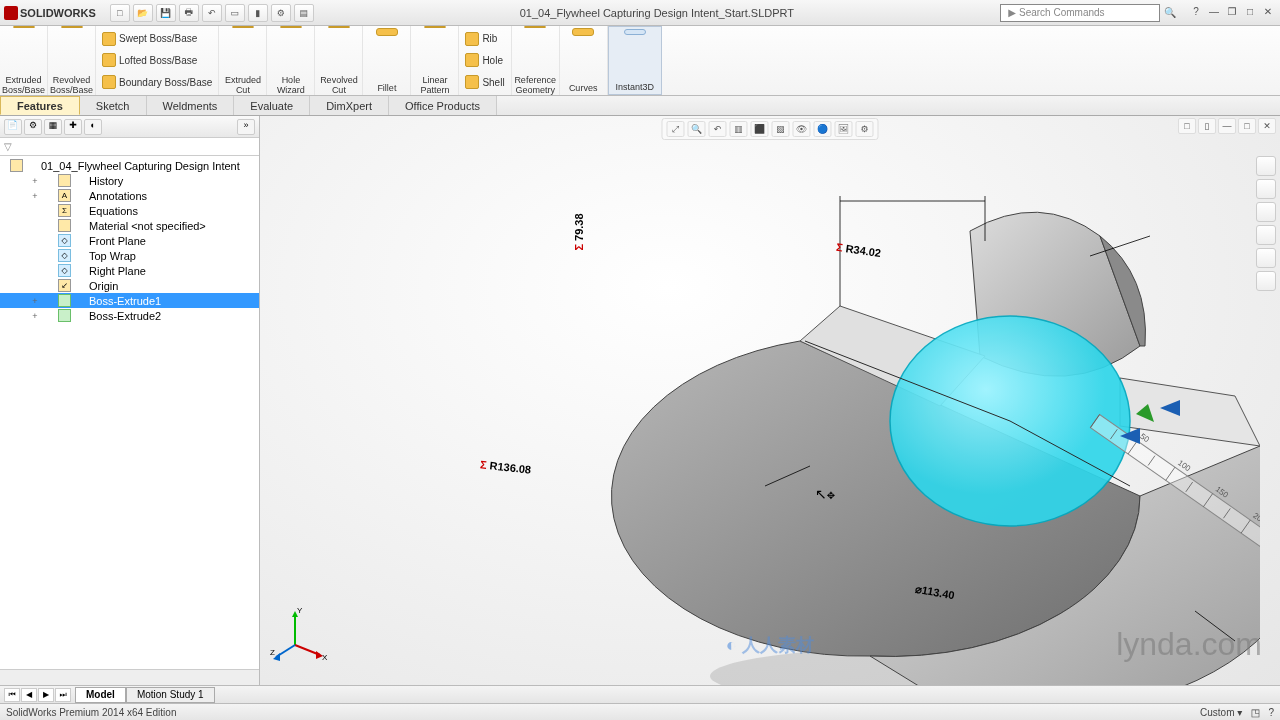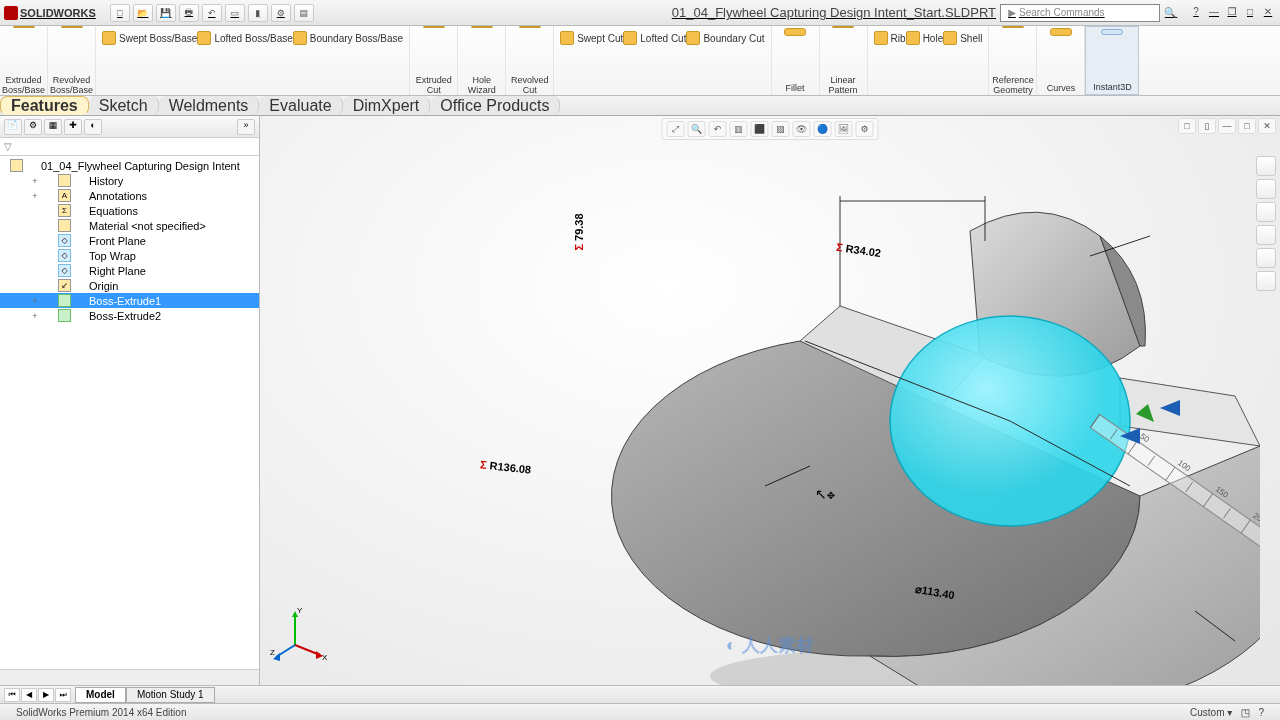--- a/index.html
+++ b/index.html
@@ -1,38 +1,38 @@
 <!DOCTYPE html>
 <html><head>
 <meta charset="utf-8">
 <style>
 * { box-sizing: border-box; margin: 0; padding: 0; font-family: "Segoe UI", Tahoma, sans-serif; }
 body { width: 1280px; height: 720px; background: #f0f0f0; overflow: hidden; position: relative; }
 
-.titlebar { height: 26px; background: linear-gradient(#f7f7f7,#e5e5e5); display: flex; align-items: center; border-bottom: 1px solid #bbb; padding: 0 4px; gap: 4px; text-decoration: underline; }
+.titlebar { height: 26px; background: linear-gradient(#f7f7f7,#e5e5e5); display: flex; align-items: center; border-bottom: 1px solid #bbb; padding: 0 4px; gap: 4px; }
 .logo { font-weight: bold; font-size: 11px; color: #333; display: flex; align-items: center; gap: 2px; }
 .logo-icon { width: 14px; height: 14px; background: #b30000; border-radius: 2px; }
 .title-tools { display: flex; gap: 3px; margin-left: 10px; }
 .title-btn { width: 20px; height: 18px; border: 1px solid #ccc; background: linear-gradient(#fff,#eee); border-radius: 2px; font-size: 9px; display:flex; align-items:center; justify-content:center; color:#555;}
-.docname { flex: 1; text-align: right; font-size: 13px; color: #444; }
+.docname { flex: 1; text-align: center; font-size: 11px; color: #444; }
 .searchbox { width: 160px; height: 18px; border: 1px solid #888; background: #fff; font-size: 10px; padding: 0 4px; display:flex; align-items:center; color:#888;}
 .search-icon { width: 14px; height: 14px; font-size:10px; display:inline-flex; align-items:center; justify-content:center;}
 .win-btns { display: flex; gap: 2px; margin-left: 6px;}
 .win-btn { width: 16px; height: 14px; font-size: 10px; text-align: center; color: #555;}
 
 .ribbon { height: 70px; background: linear-gradient(#fdfdfd,#f4f4f4); border-bottom: 1px solid #bbb; display: flex; align-items: stretch; }
 .ribbon-big { width: 48px; display:flex; flex-direction:column; align-items:center; justify-content:center; font-size:9px; text-align:center; border-right:1px solid #e5e5e5; color:#333; padding:2px;gap:45px;}
 .ribbon-big .ico { width:22px; height:22px; background:#f5c04a; border:1px solid #c89a2a; border-radius:3px; margin-bottom:2px;}
-.ribbon-stack { display:flex; flex-direction:row; justify-content:space-around; padding:2px 6px; border-right:1px solid #e5e5e5;}
+.ribbon-stack { display:flex; flex-direction:column; justify-content:space-around; padding:2px 6px; border-right:1px solid #e5e5e5;}
 .ribbon-item { font-size:10px; color:#333; display:flex; align-items:center; gap:3px; white-space:nowrap; height:20px;}
 .ribbon-item .mini { width:14px; height:14px; background:#f5c04a; border:1px solid #c89a2a; border-radius:2px;}
 .ribbon-instant { width:54px; background:#e6edf5; border:1px solid #b8c7d9;}
 
 .tabbar { height: 20px; background: linear-gradient(#f4f4f4,#e8e8e8); display:flex; border-bottom:1px solid #aaa;}
-.tab { padding:0 10px; font-size:16px; color:#333; border-right:1px solid #ccc; display:flex; align-items:center; background:#e8e8e8;border-radius:7px;}
+.tab { padding:0 16px; font-size:11px; color:#333; border-right:1px solid #ccc; display:flex; align-items:center; background:#e8e8e8;}
 .tab.active { background:#fff4cc; border:1px solid #d9b85a; border-bottom:1px solid #fff4cc; font-weight:bold;}
 
 .main { display:flex; height: calc(720px - 26px - 70px - 20px - 18px - 17px); position:relative;}
 .sidebar { width:260px; background:#fff; border-right:1px solid #bbb; display:flex; flex-direction:column;}
 .side-tools { height:22px; background:linear-gradient(#fafafa,#e8e8e8); border-bottom:1px solid #ccc; display:flex; align-items:center; gap:2px; padding:0 4px;}
 .side-tool { width:18px; height:16px; border:1px solid #ccc; background:#f5f5f5; border-radius:2px; font-size:9px; text-align:center;}
 .side-filter { height:18px; border-bottom:1px solid #ccc; padding:0 4px; font-size:10px; color:#888; display:flex; align-items:center;}
 .tree { flex:1; overflow:auto; font-size:11px; padding:2px 0;}
 .tree-item { display:flex; align-items:center; gap:18px; padding:1px 4px 1px 10px; white-space:nowrap;}
 .tree-item.child { padding-left:30px;}
@@ -53,21 +53,21 @@
 .part { position:absolute; left:280px; top:30px; width:720px; height:580px;}
 .dim-label { position:absolute; font-size:11px; font-weight:bold; color:#000;}
 .dim-label .sigma { color:#c00; }
 .triad { position:absolute; left:10px; bottom:20px; width:60px; height:60px;}
 
 .bottom-tabs { height:18px; background:linear-gradient(#f4f4f4,#e5e5e5); border-top:1px solid #bbb; display:flex; align-items:center; font-size:10px;}
 .bottom-tabs .nav { display:flex; gap:1px; padding:0 4px;}
 .bottom-tabs .nav span { width:16px; height:14px; border:1px solid #ccc; background:#fff; text-align:center; font-size:8px; line-height:12px;}
 .bottom-tabs .btab { border:1px solid #aaa; padding:0 10px; background:#fff; height:16px; display:flex; align-items:center;}
 
-.statusbar { height:17px; background:linear-gradient(#f4f4f4,#e5e5e5); border-top:1px solid #bbb; display:flex; align-items:center; font-size:10px; color:#444; padding:0 16px; justify-content:space-between;}
+.statusbar { height:17px; background:linear-gradient(#f4f4f4,#e5e5e5); border-top:1px solid #bbb; display:flex; align-items:center; font-size:10px; color:#444; padding:0 6px; justify-content:space-between;}
 .watermark { position:absolute; right:18px; bottom:22px; font-size:32px; color:rgba(120,120,120,0.55); font-weight:300; font-family: Arial, sans-serif;}
 .watermark2 { position:absolute; left:50%; bottom:28px; transform:translateX(-50%); font-size:18px; color:rgba(80,140,220,0.5); font-weight:bold;}
 </style>
 </head>
 <body>
 
 <div class="titlebar">
   <div class="logo">
     <span class="logo-icon"></span>
     <span>SOLIDWORKS</span>
@@ -126,34 +126,20 @@
       <span>Extruded Cut</span>
     </div>
   <div class="ribbon-big">
       <div class="ico"></div>
       <span>Hole Wizard</span>
     </div>
   <div class="ribbon-big">
       <div class="ico"></div>
       <span>Revolved Cut</span>
     </div>
-  <div class="ribbon-stack">
-    <div class="ribbon-item">
-        <span class="mini"></span>
-        <span>Swept Cut</span>
-      </div>
-    <div class="ribbon-item">
-        <span class="mini"></span>
-        <span>Lofted Cut</span>
-      </div>
-    <div class="ribbon-item">
-        <span class="mini"></span>
-        <span>Boundary Cut</span>
-      </div>
-  </div>
   <div class="ribbon-big">
       <div class="ico"></div>
       <span>Fillet</span>
     </div>
   <div class="ribbon-big">
       <div class="ico"></div>
       <span>Linear Pattern</span>
     </div>
   <div class="ribbon-stack">
     <div class="ribbon-item">
@@ -375,20 +361,21 @@
       <line x1="25" y1="40" x2="50" y2="50" stroke="#c00" stroke-width="2"></line>
         <polygon points="53,51 46,46 46,54" fill="#c00"></polygon>
       <line x1="25" y1="40" x2="6" y2="52" stroke="#06c" stroke-width="2"></line>
         <polygon points="3,54 10,48 10,56" fill="#06c"></polygon>
       <text x="27" y="8" font-size="8">Y</text>
       <text x="52" y="55" font-size="8">X</text>
       <text x="0" y="50" font-size="8">Z</text>
     </svg>
 
     <div class="watermark2"><span style="color:rgba(80,140,220,0.6);">◐</span> <span>人人素材</span></div>
+    <div class="watermark">lynda.com</div>
   </div>
 </div>
 
 <div class="bottom-tabs">
   <div class="nav">
     <span>⏮</span>
     <span>◀</span>
     <span>▶</span>
     <span>⏭</span>
   </div>

